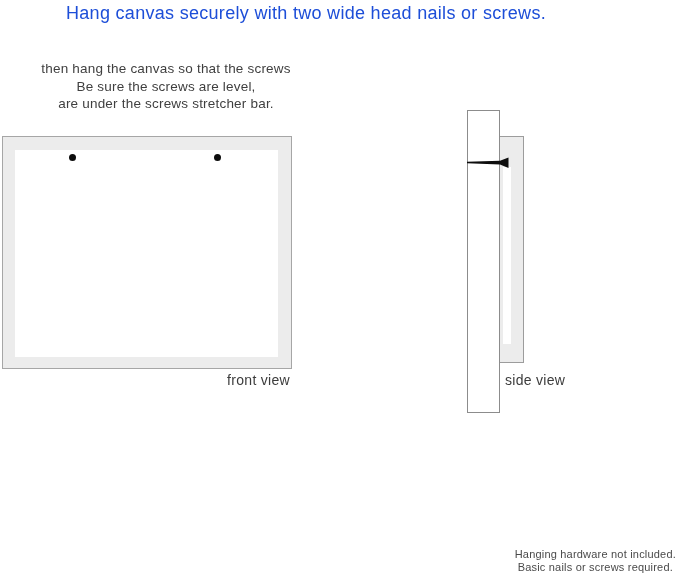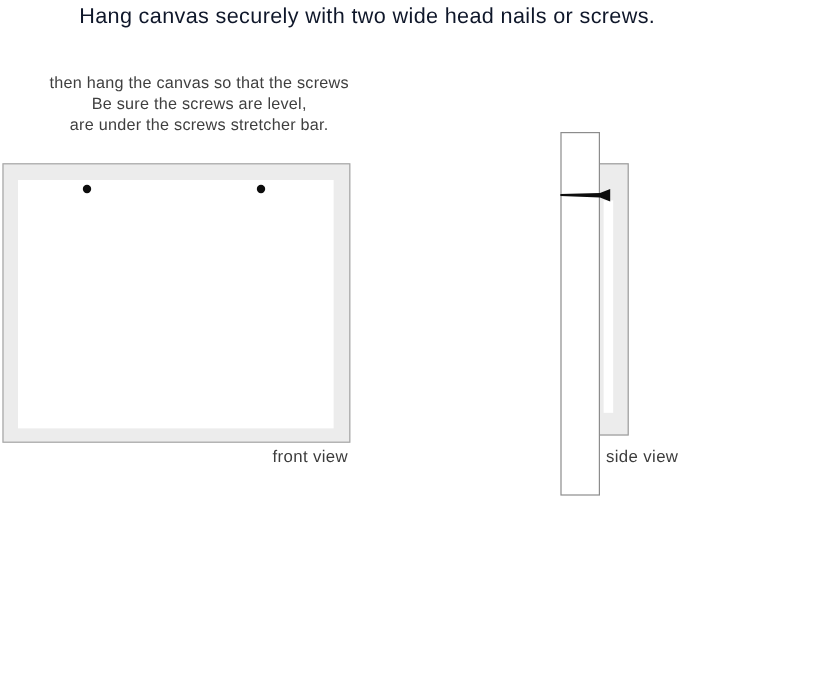--- a/index.html
+++ b/index.html
@@ -8,21 +8,21 @@
     width:679px; height:576px;
     background:#ffffff;
     font-family:"Liberation Sans", sans-serif;
     color:#3f3f3f;
     overflow:hidden;
   }
   .page-title {
     position:absolute; top:3px; left:0; width:612px;
     text-align:center;
     font-size:18px; letter-spacing:0.3px;
-    color:#0f172a; font-weight:400;
+    color:#1d4ed8; font-weight:400;
   }
   .instr {
     position:absolute; text-align:center;
     font-size:13.5px; line-height:17.5px;
     color:#3f3f3f; letter-spacing:0.2px;
   }
   .instr-front { top:60px; left:6px; width:320px; }
   .instr-side  { top:60px; left:380px; width:180px; }
 
   
@@ -100,14 +100,18 @@
 
   <div class="side-canvas">
     <div class="side-canvas-gap"></div>
   </div>
   <div class="stretcher-bar"></div>
   <svg class="nail-svg" viewBox="460 150 60 26" xmlns="http://www.w3.org/2000/svg">
     <polygon points="467,161.7 500,160.8 508.5,157.5 508.5,168 500,164.6 467,163.3" fill="#0d0d0d"></polygon>
   </svg>
   <div class="view-label side-label">side view</div>
 
+  <div class="footnote">
+    <div>Hanging hardware not included.</div>
+    <div>Basic nails or screws required.</div>
+  </div>
 
 </div>
 
 </body></html>

